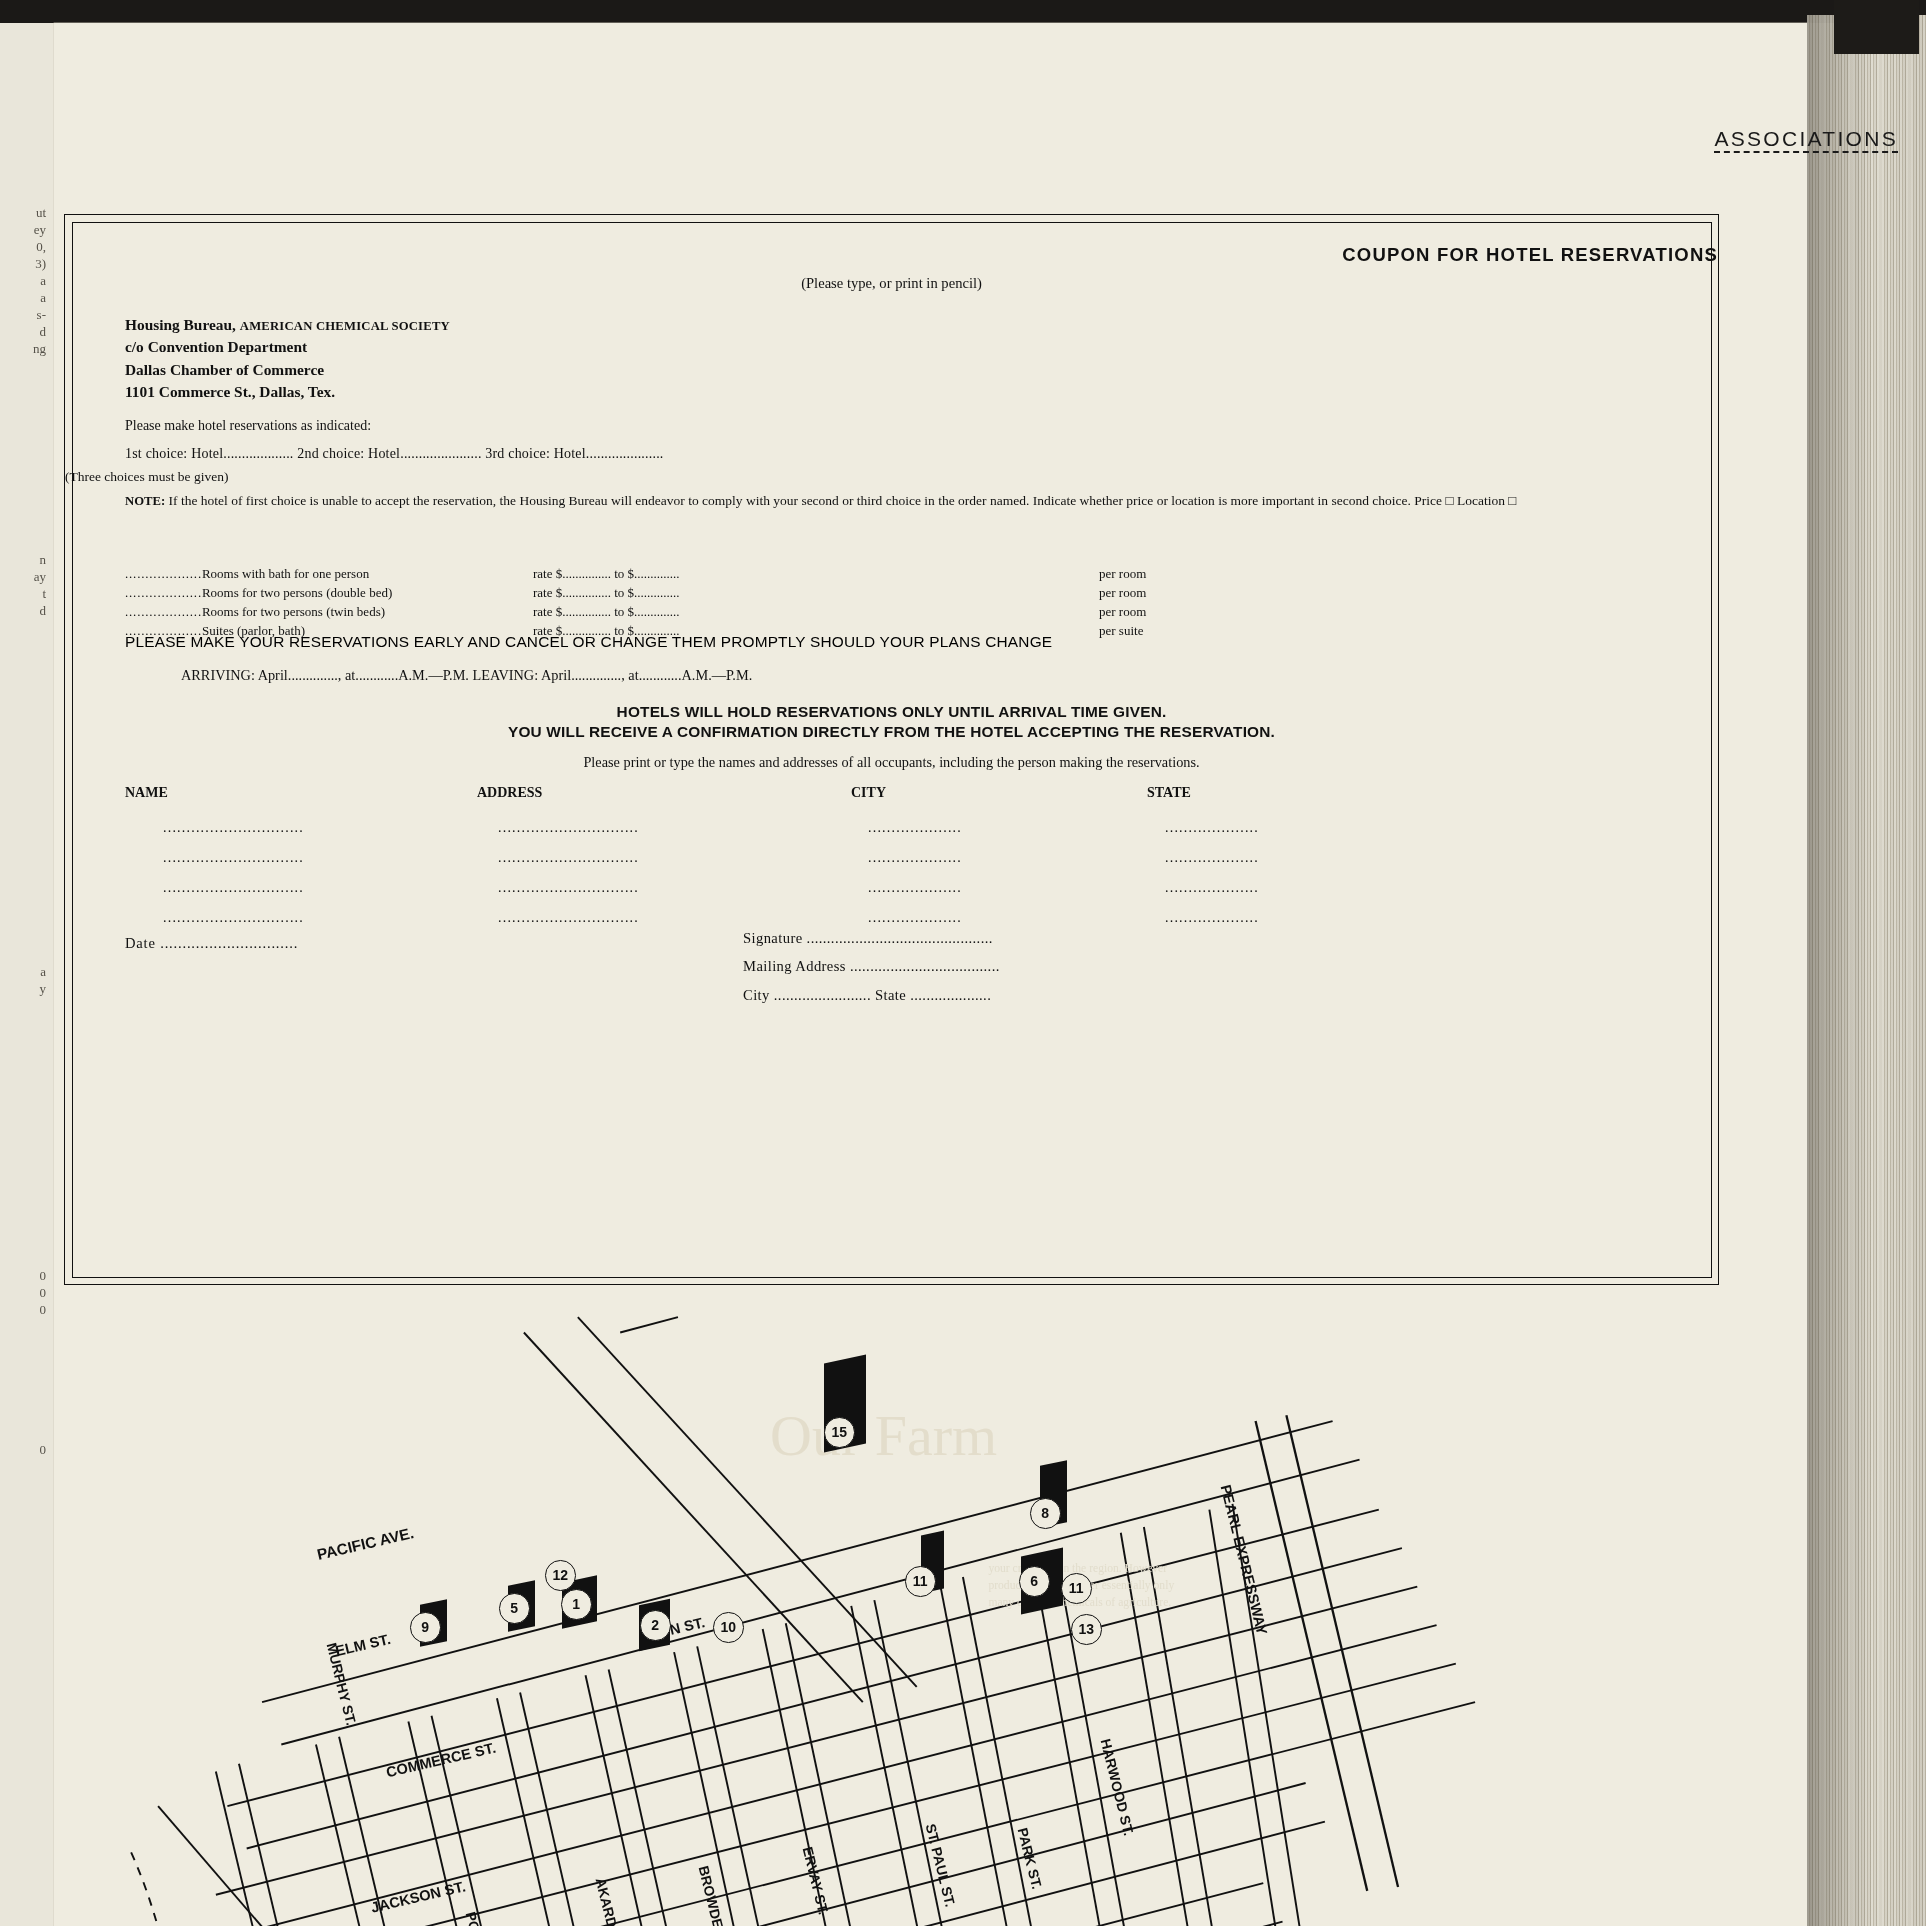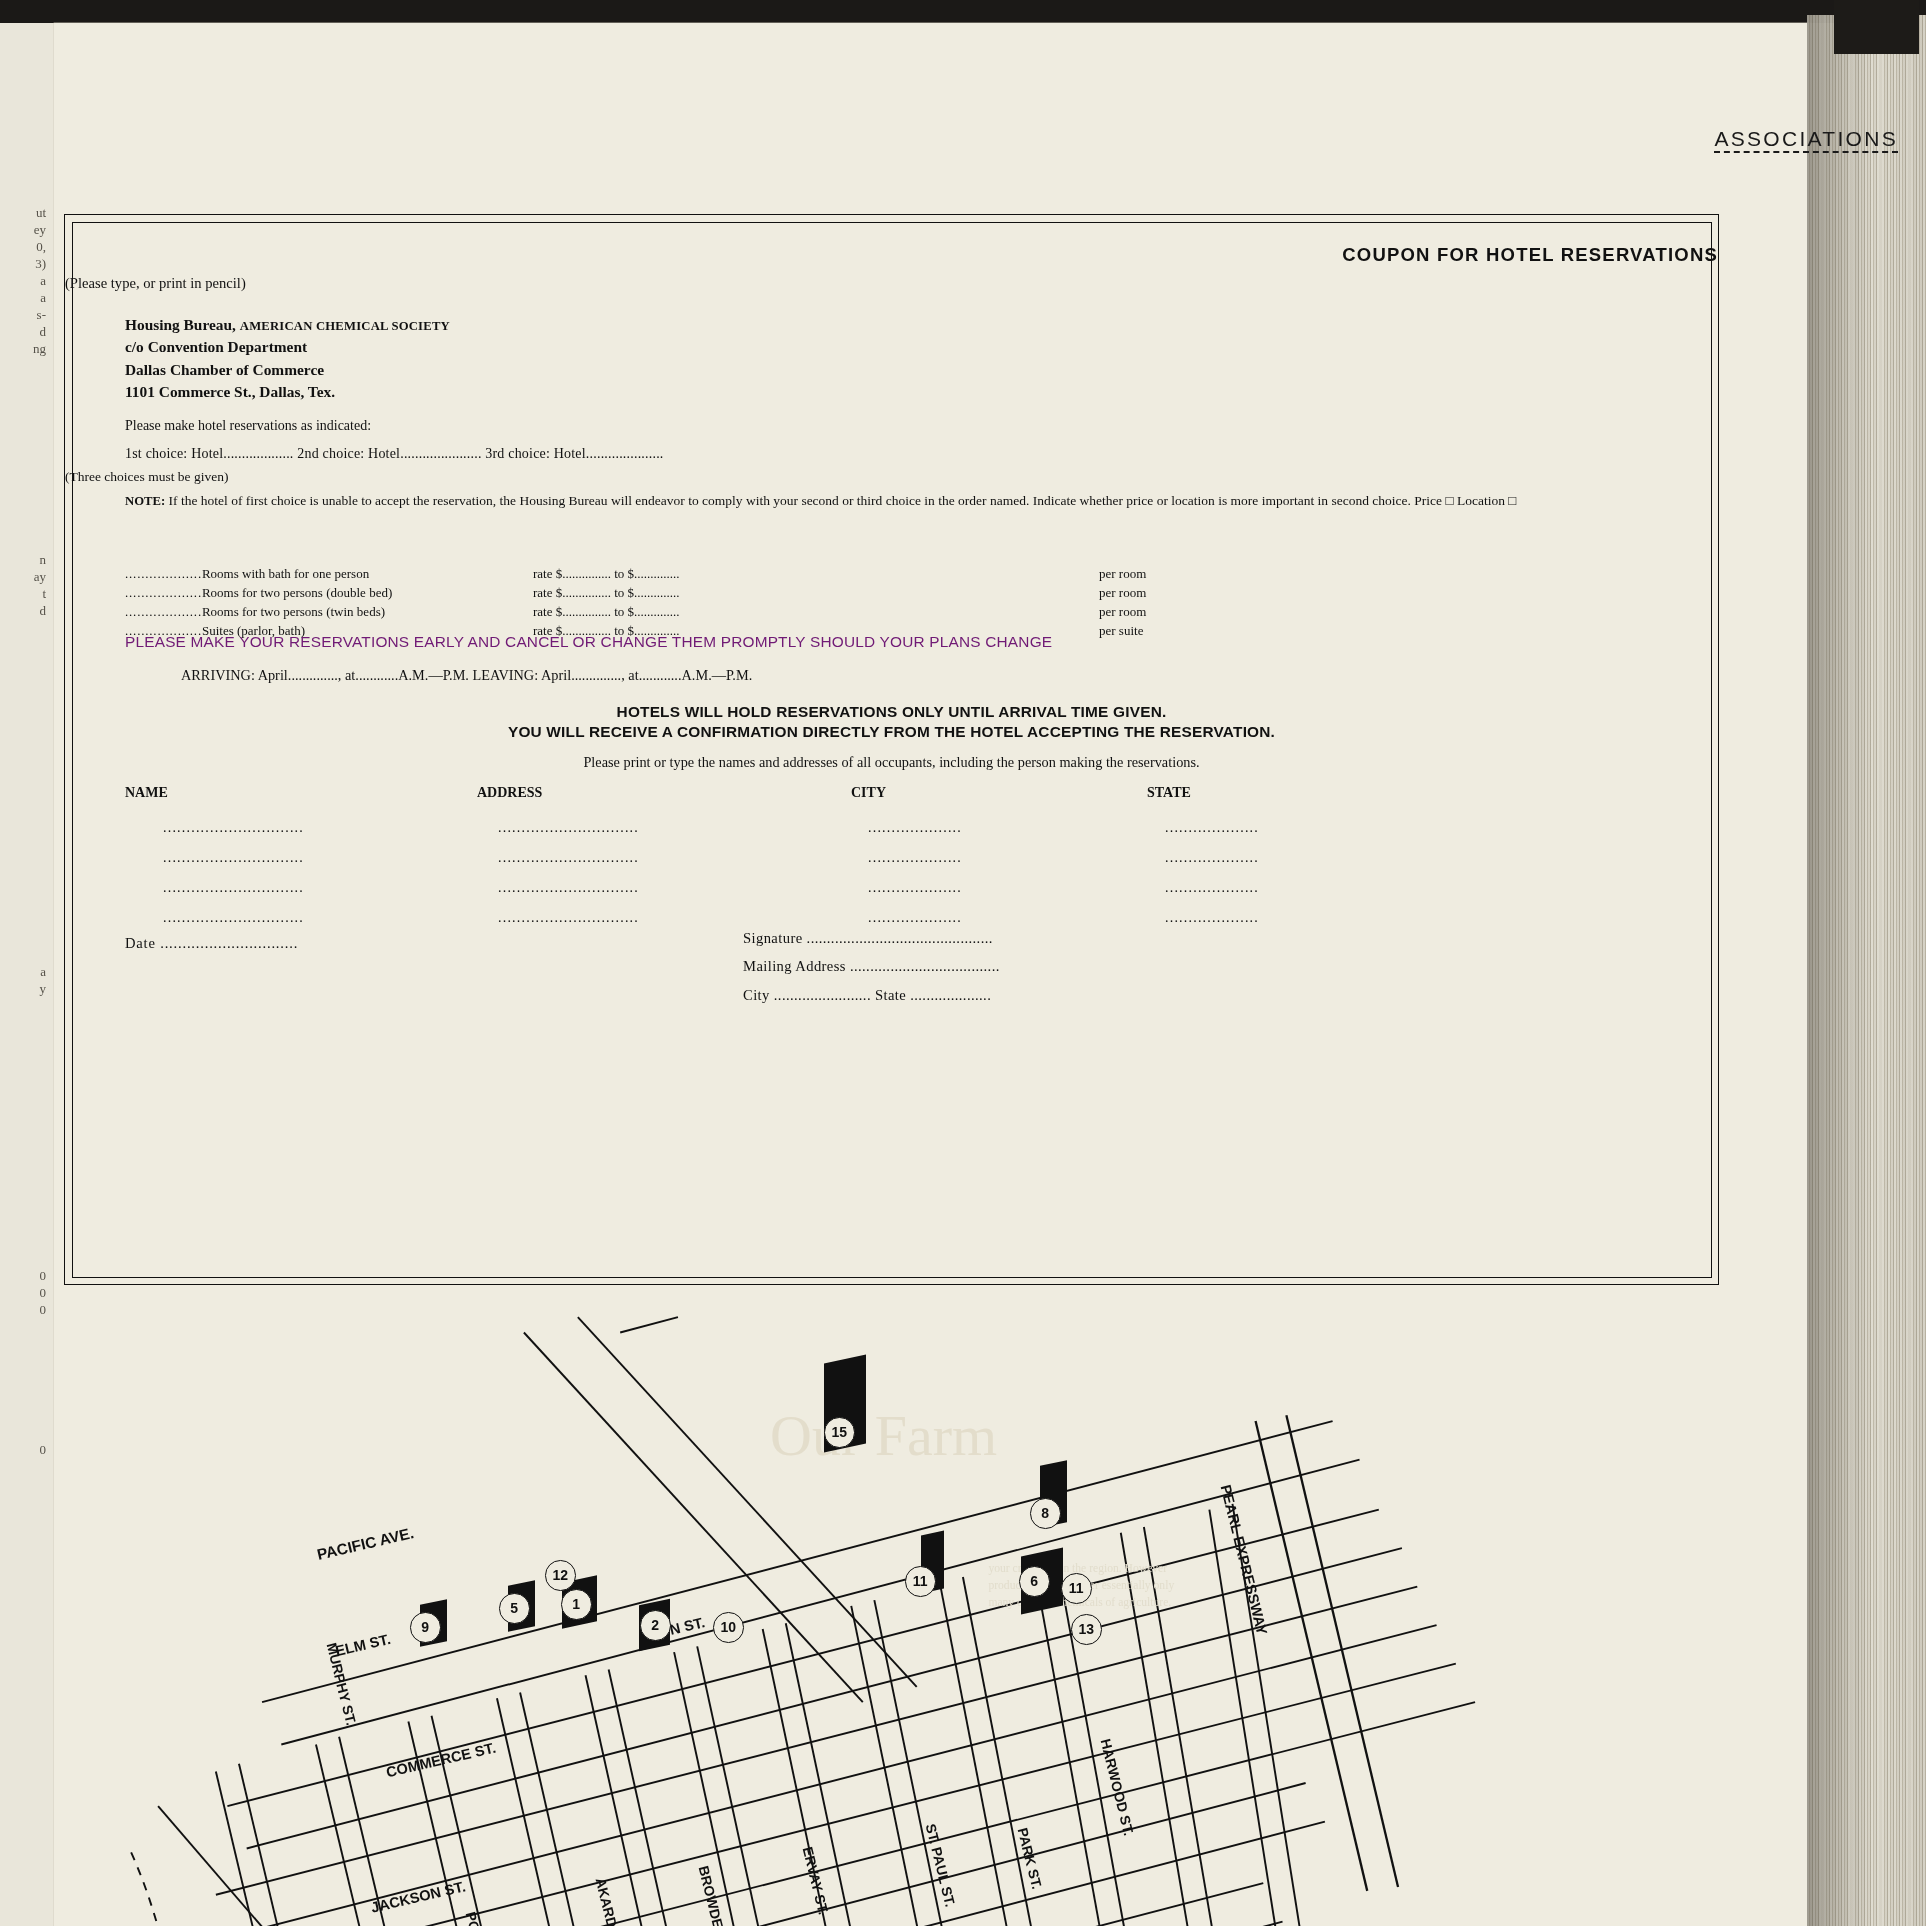--- a/index.html
+++ b/index.html
@@ -122,21 +122,21 @@
     font-family: "Liberation Sans", sans-serif;
     font-weight: bold;
     font-size: 18.5px;
     letter-spacing: 1.2px;
     color: #111;
   }
   .c-sub {
     position: absolute;
     left: 0; top: 60px;
     width: 100%;
-    text-align: left;
+    text-align: center;
     font-size: 14.6px;
     color: #111;
   }
   .addr {
     position: absolute;
     left: 60px;
     font-size: 15.4px;
     color: #111;
     white-space: nowrap;
   }
@@ -185,21 +185,21 @@
   .room-rate { width: 566px; }
   .room-per { width: 162px; margin-top: 24px; }
   .dots { letter-spacing: 0.8px; }
 
   #please-make {
     position: absolute;
     left: 60px; top: 418px;
     font-family: "Liberation Sans", sans-serif;
     font-size: 15.4px;
     letter-spacing: 0.2px;
-    color: #701a75;
+    color: #000000;
     white-space: nowrap;
   }
   #arr-leave {
     position: absolute;
     left: 116px; top: 452px;
     font-size: 14.3px;
     color: #111;
     white-space: nowrap;
   }
   #hold-1 {

